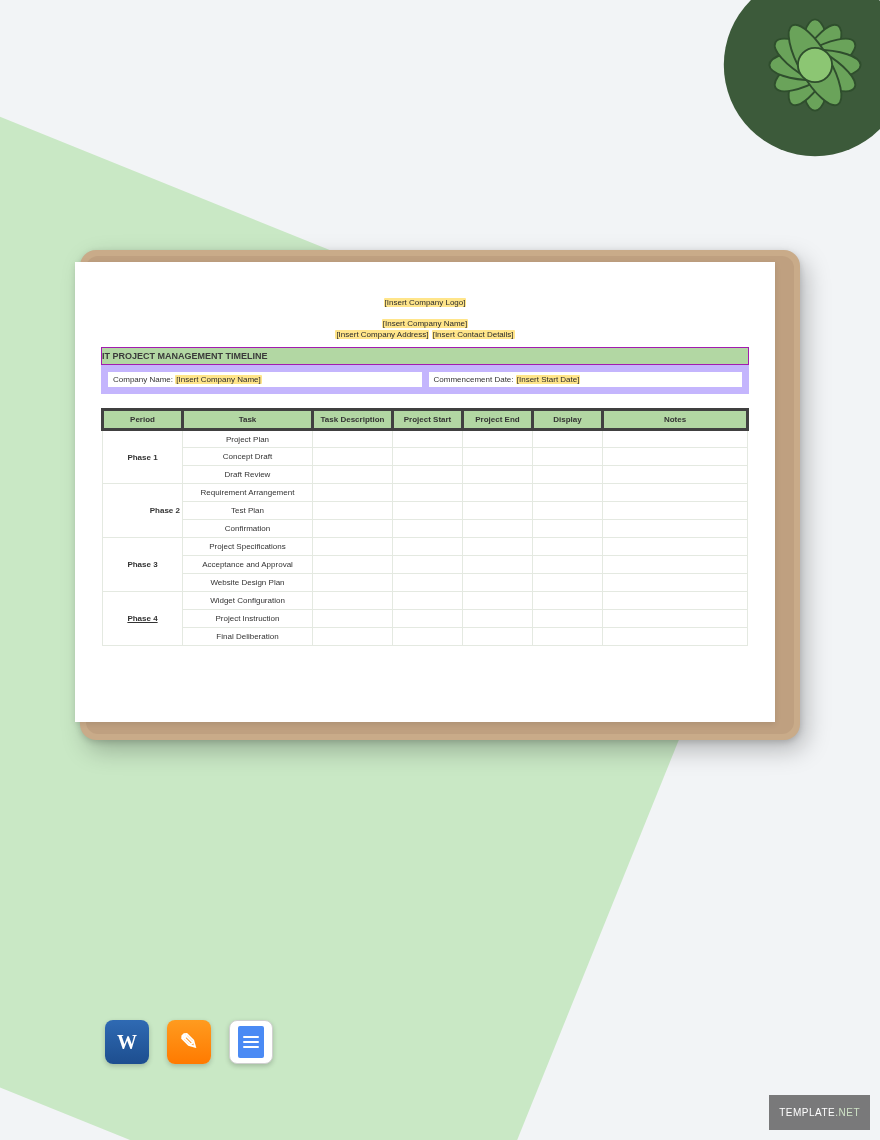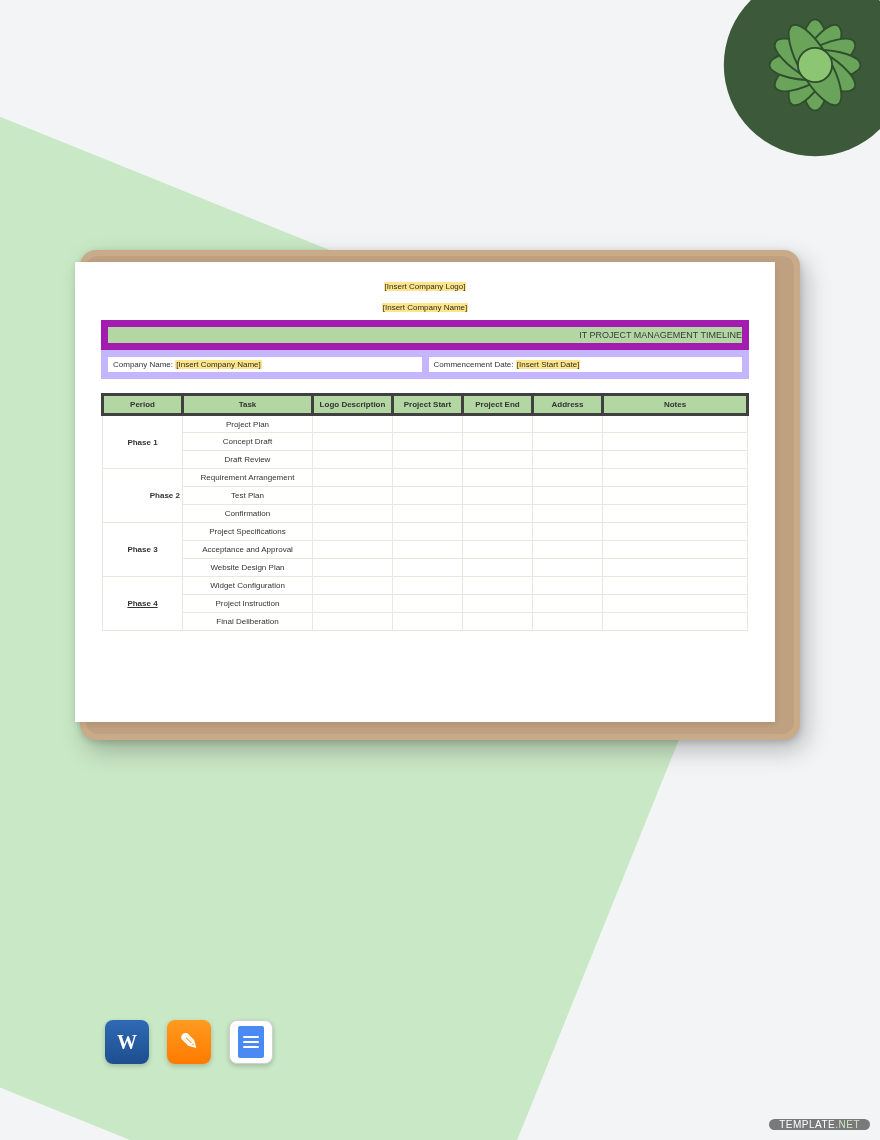--- a/index.html
+++ b/index.html
@@ -40,33 +40,33 @@
     position: absolute; inset: 6px;
     background: #bfa080;
     border-radius: 12px;
   }
   .sheet {
     position: absolute;
     left: -5px; top: 12px;
     width: 700px; height: 460px;
     background: #fff;
     box-shadow: 0 2px 6px rgba(0,0,0,.1);
-    padding: 18px 26px;
+    padding: 34px 26px;
     font-size: 8px;
     color: #333;
   }
   .sheet-header { text-align: center; margin-bottom: 8px; }
   .ph { background: #ffe58a; border-radius: 1px; padding: 0 1px; color: #2a2a2a; display: inline-block; }
   .ph-line { margin: 2px 0; }
 
   .title-row {
     background: #b2d7a3;
-    border: 7px solid #a21caf;
-    text-align: right;
-    font-weight: normal;
+    border: 1px solid #a21caf;
+    text-align: left;
+    font-weight: bold;
     font-size: 9px;
     color: #3a3a3a;
     padding: 3px 0;
     margin-top: 6px;
   }
   .info-table, .main-table {
     border-collapse: collapse;
     width: 100%;
   }
   .info-table td {
@@ -132,22 +132,22 @@
   .gdocs-inner::after  { top:15px; }
   .gdocs-line3 { top:20px; position:absolute; }
 
   .watermark {
     position: absolute;
     right: 10px; bottom: 10px;
     background: rgba(80,80,80,.75);
     color: #fff;
     font-size: 10px;
     letter-spacing: .5px;
-    padding: 0 10px;
-    border-radius: 7px;
+    padding: 12px 10px;
+    border-radius: 0;
   }
   .watermark .net { color:#cfe3c6; }
 </style>
 </head>
 <body>
 
 <div class="bg-diag"></div>
 
 <div class="plant">
   <svg viewBox="0 0 100 100">
@@ -165,20 +165,24 @@
 </div>
 
 <div class="clipboard">
   <div class="clip-edge"></div>
   <div class="sheet">
 
     <div class="sheet-header">
       <div class="ph-line"><span class="ph">[Insert Company Logo]</span></div>
       <div style="height:8px"></div>
       <div class="ph-line"><span class="ph">[Insert Company Name]</span></div>
+      <div class="ph-line">
+        <span class="ph">[Insert Company Address]</span>
+        <span class="ph">[Insert Contact Details]</span>
+      </div>
     </div>
 
     <div class="title-row">IT PROJECT MANAGEMENT TIMELINE</div>
 
     <table class="info-table">
       <tbody>
           <tr>
         <td>
           <span>Company Name:</span>
           <span class="ph">[Insert Company Name]</span>
@@ -191,24 +195,24 @@
     </tbody>
       </table>
 
     <div class="spacer"></div>
 
     <table class="main-table">
       <thead>
         <tr>
           <th class="period-col">Period</th>
           <th class="task-col">Task</th>
-          <th class="desc-col">Logo Description</th>
+          <th class="desc-col">Task Description</th>
           <th class="start-col">Project Start</th>
           <th class="end-col">Project End</th>
-          <th class="prog-col">Address</th>
+          <th class="prog-col">Display</th>
           <th class="notes-col">Notes</th>
         </tr>
       </thead>
       <tbody id="timeline-body">
           <tr>
             <td rowspan="3" style="font-weight: bold;">Phase 1</td>
             <td>Project Plan</td>
             <td></td>
             <td></td>
             <td></td>

